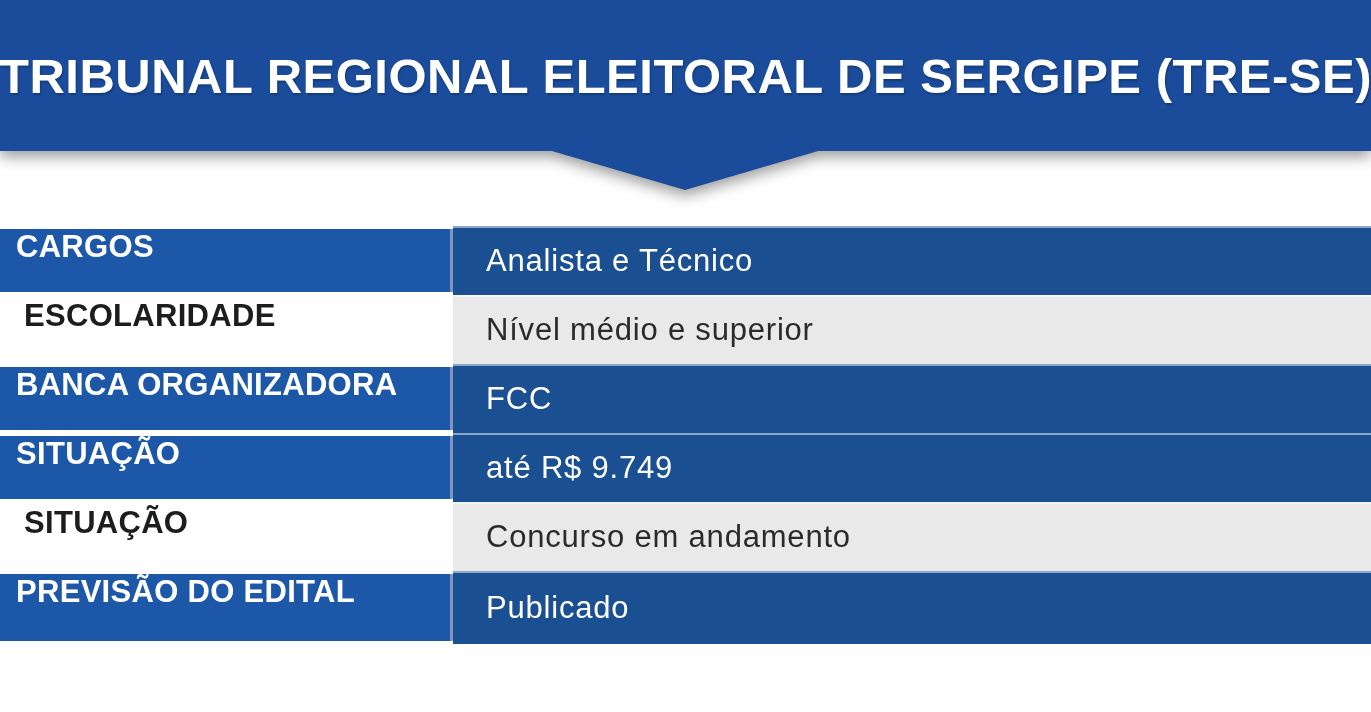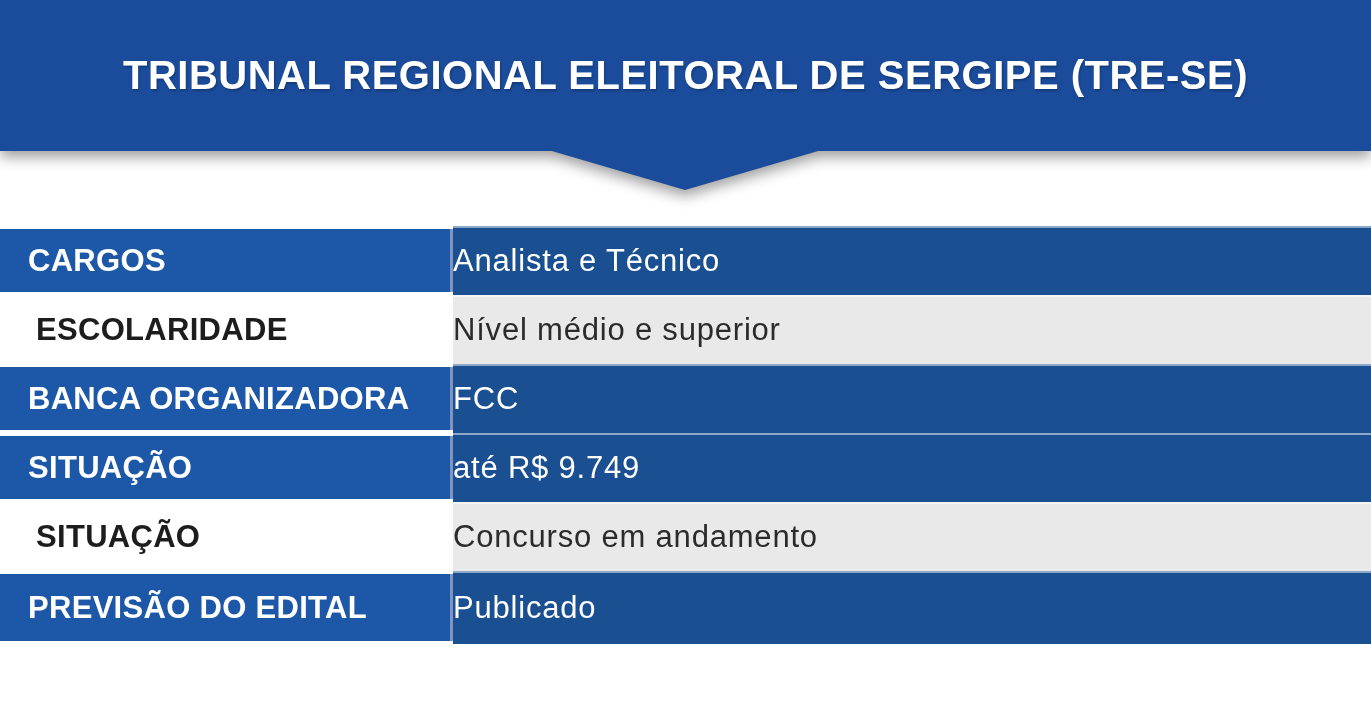--- a/index.html
+++ b/index.html
@@ -28,21 +28,21 @@
   .banner {
     width: 100%;
     height: 151px;
     background: var(--header-blue, #1a4c9b);
     display: flex;
     align-items: center;
     justify-content: center;
   }
   .banner .title {
     color: #ffffff;
-    font-size: 40px;
+    font-size: 49px;
     font-weight: bold;
     letter-spacing: 0.5px;
     white-space: nowrap;
     text-shadow: 1px 2px 2px rgba(0,0,0,0.22);
   }
   .chevron {
     position: absolute;
     left: 545px;
     top: 150px;
     width: 280px;
@@ -69,22 +69,22 @@
   .cell-label {
     width: 453px;
     box-sizing: border-box;
     background: #ffffff;
     padding: 3px 0;
     flex: none;
   }
   .label-inner {
     height: 100%;
     display: flex;
-    align-items: center;
-    padding-left: 28px;
+    align-items: flex-start;
+    padding-left: 16px;
     box-sizing: border-box;
   }
   .row-blue  .label-inner {
     background: var(--label-blue, #1c57a8);
     border-right: 3px solid var(--divider-blue, #8094c2);
   }
   .row-light .label-inner {
     background: #ffffff;
     border-right: 3px solid #ffffff;
     margin-left: 8px;
@@ -95,20 +95,21 @@
     letter-spacing: 0.3px;
     white-space: nowrap;
   }
   .row-blue  .label-text { color: #ffffff; }
   .row-light .label-text { color: var(--label-dark, #1d1d1d); }
 
   .cell-value {
     flex: 1;
     display: flex;
     align-items: center;
+    padding-left: 33px;
     box-sizing: border-box;
     box-shadow: inset 0 2px 0 rgba(255,255,255,0.5);
   }
   .row-blue  .cell-value { background: var(--value-blue, #1a4f92); }
   .row-light .cell-value { background: var(--value-gray, #e9e9e9); }
   .value-text {
     font-size: 31px;
     font-weight: 400;
     letter-spacing: 0.8px;
     white-space: nowrap;

